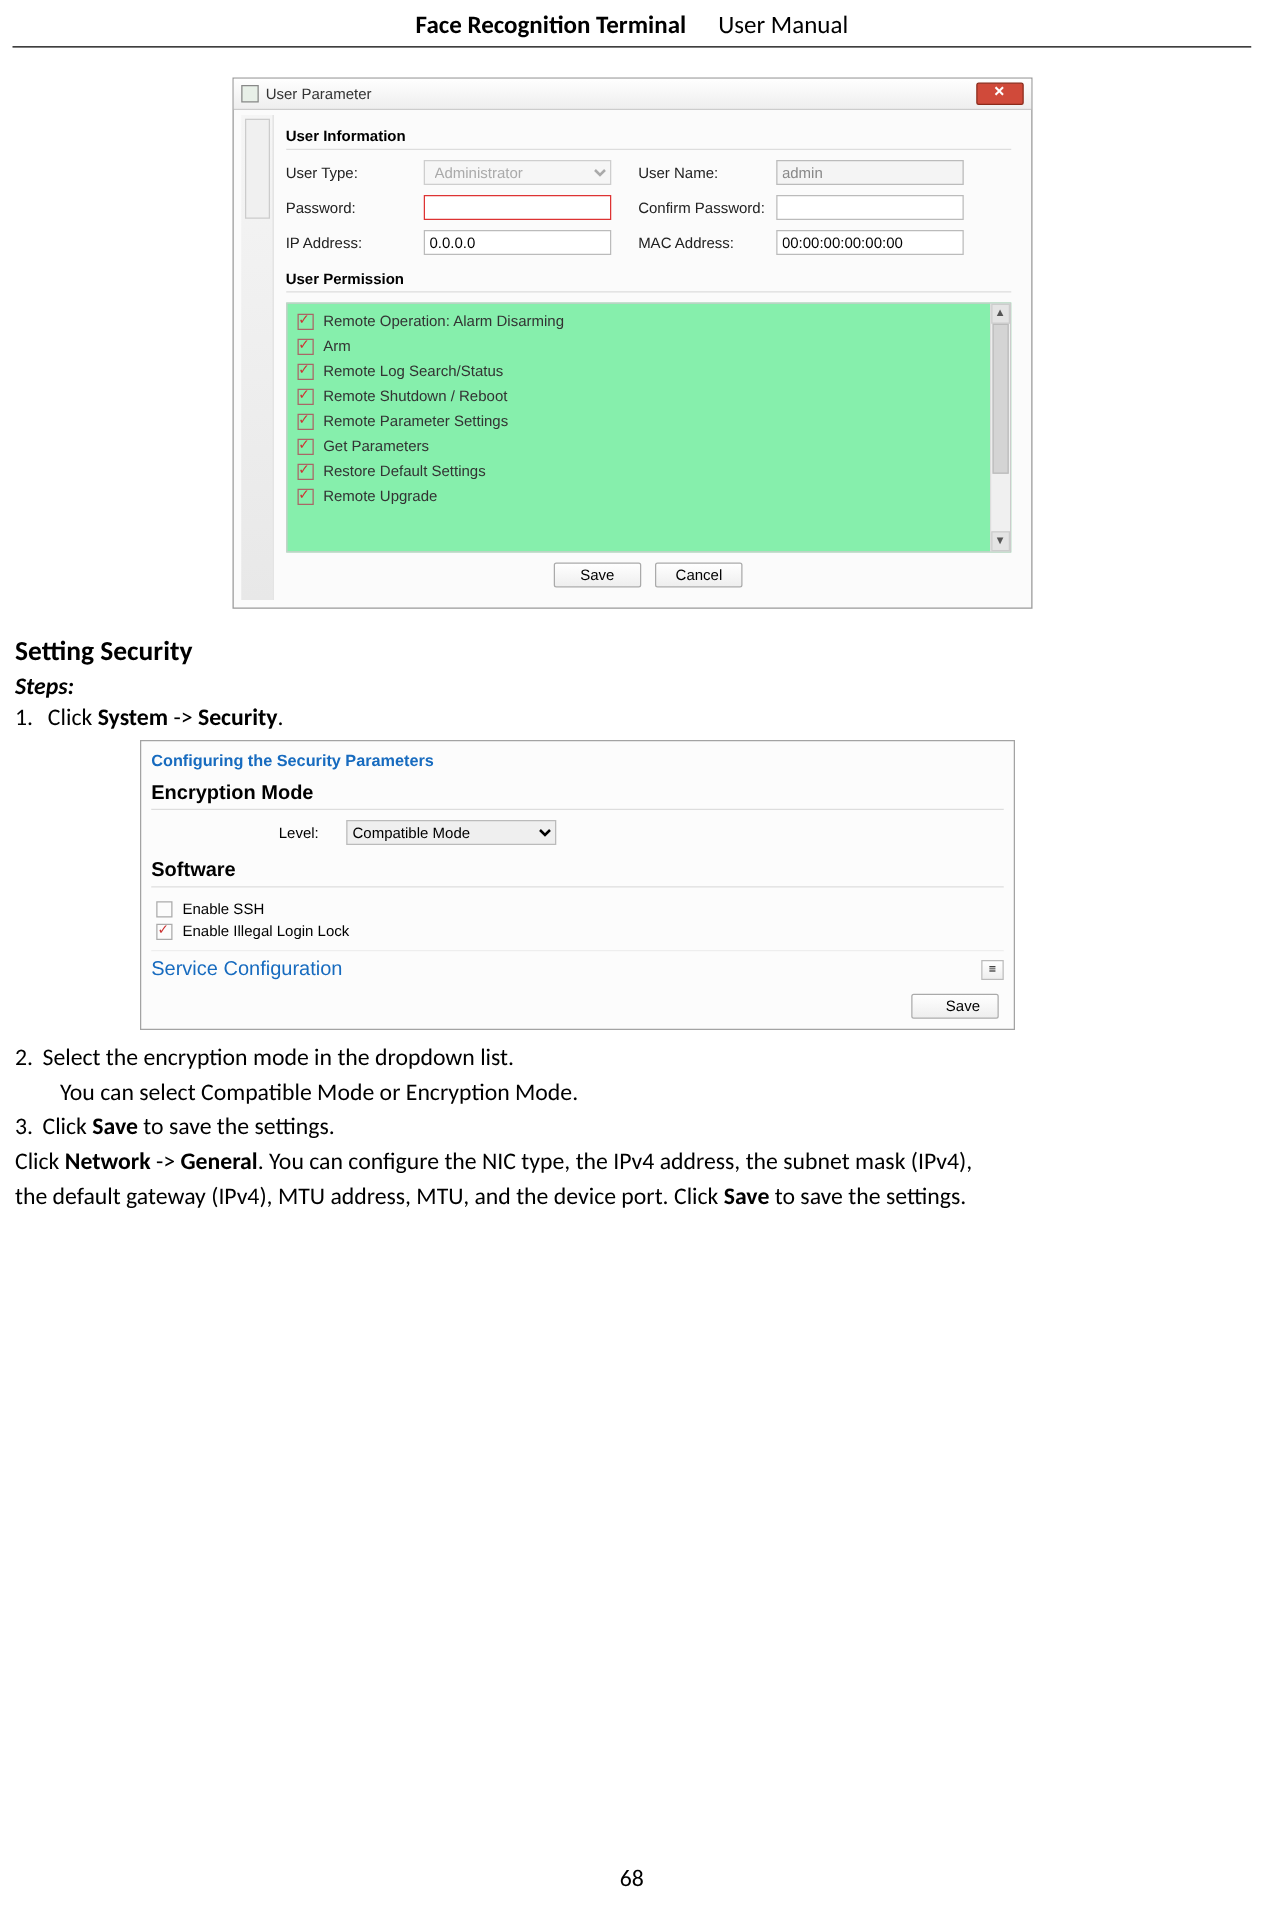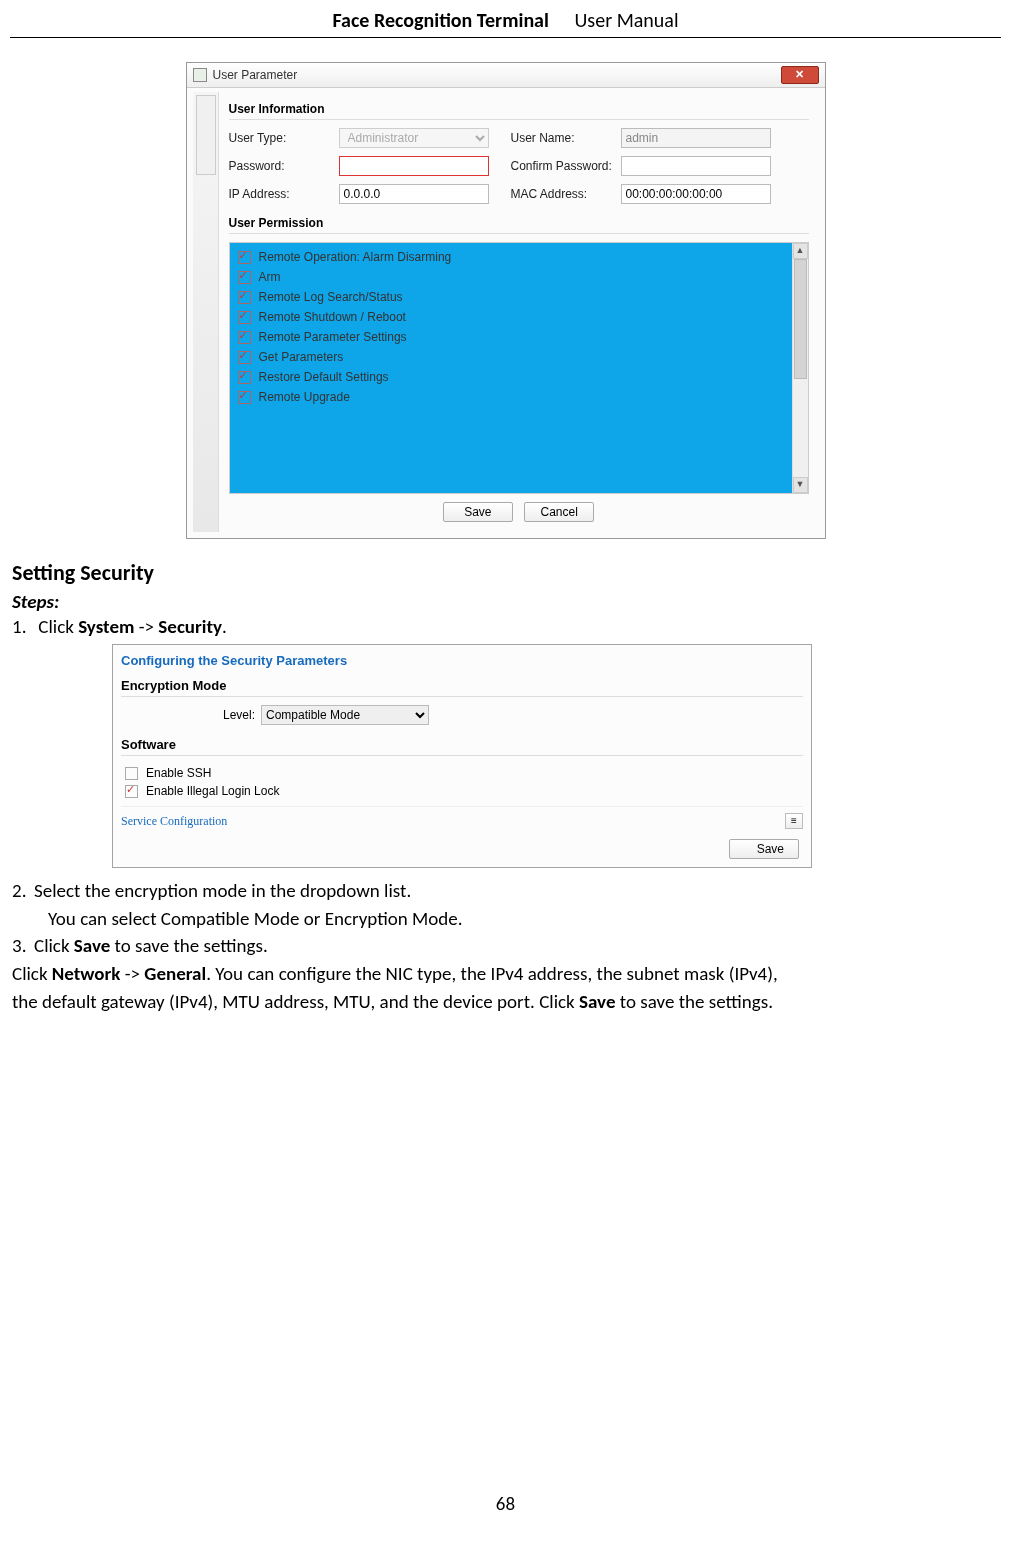--- a/index.html
+++ b/index.html
@@ -27,21 +27,21 @@
   .formrow .lbl { width: 110px; font-size: 12px; color: #222; }
   .formrow .fld { width: 150px; }
   .formrow .gap { width: 22px; }
   .formrow input[type=text], .formrow select {
     width: 150px; height: 20px; font-size: 12px; padding: 1px 4px;
     border: 1px solid #bbb; background: #fff;
   }
   .formrow input[disabled], .formrow select[disabled] { background: #f4f4f4; color: #888; }
   .formrow input.error { border: 1px solid #d33; }
 
-  .perm-box { border: 1px solid #ccc; height: 252px; position: relative; background: #0ea5e9; }
+  .perm-box { border: 1px solid #ccc; height: 200px; position: relative; background: #86efac; }
   .perm-list { position: absolute; inset: 0 16px 0 0; overflow: hidden; padding: 4px 6px; }
   .perm-list .pitem { display: flex; align-items: center; padding: 3px 2px; font-size: 12px; color: #333; }
   .perm-list .pitem .chk { width: 13px; height: 13px; border: 1px solid #a66; margin-right: 8px; position: relative; }
   .perm-list .pitem .chk::after { content: "✓"; color: #c33; font-size: 11px; position: absolute; top: -3px; left: 0; }
   .scrollbar { position: absolute; right: 0; top: 0; bottom: 0; width: 16px; background: #f0f0f0; border-left: 1px solid #ddd; }
   .scrollbar .arrow { height: 16px; background: #e4e4e4; border: 1px solid #ccc; font-size: 9px; text-align: center; line-height: 13px; color: #555; }
   .scrollbar .track { position: absolute; top: 16px; bottom: 16px; left: 0; right: 0; }
   .scrollbar .thumb { position: absolute; left: 1px; right: 1px; top: 0; height: 120px; background: #d4d4d4; border: 1px solid #bbb; }
   .scrollbar .arrow.down { position: absolute; bottom: 0; left:0; right:0; }
 
@@ -49,29 +49,29 @@
   .btn { display: inline-block; min-width: 70px; padding: 2px 14px; font-size: 12px; border: 1px solid #aaa; background: linear-gradient(#fff,#eee); border-radius: 2px; margin: 0 4px; }
 
   .doc { padding: 0 2px; }
   .h2 { font-size: 22px; font-weight: bold; margin: 12px 0 4px 0; }
   .h3 { font-size: 19px; font-weight: bold; font-style: italic; margin: 2px 0 2px 0; }
   .stepline { font-size: 19px; margin: 1px 0 6px 0; }
   .ol-num { display: inline-block; width: 22px; }
 
   .dialog2 { width: 700px; margin: 0 0 10px 100px; border: 1px solid #a3a3a3; background: #fcfcfc; font-family: Tahoma, Arial, sans-serif; font-size: 12px; padding: 6px 8px 8px 8px; }
   .dialog2 .title2 { color: #176bbf; font-weight: bold; font-size: 13px; padding: 2px 0 8px 0; }
-  .dialog2 .sec-head { font-weight: bold; font-size: 13px; border-bottom: 1px solid #ddd; padding: 2px 0 3px 0; margin-bottom: 8px; }
-  .dialog2 .lvlrow { display: flex; align-items: center; padding: 0 0 10px 90px; }
+  .dialog2 .sec-head { font-weight: bold; font-size: 16px; border-bottom: 1px solid #ddd; padding: 2px 0 3px 0; margin-bottom: 8px; }
+  .dialog2 .lvlrow { display: flex; align-items: center; padding: 0 0 10px 90px; gap: 16px; }
   .dialog2 .lvlrow .lvllbl { width: 44px; text-align: right; margin-right: 6px; }
   .dialog2 .lvlrow select { width: 168px; height: 20px; font-size: 12px; border: 1px solid #bbb; }
   .dialog2 .cbrow { padding: 2px 0 2px 4px; font-size: 12px; display: flex; align-items: center; }
   .dialog2 .cbrow .cbox { width: 13px; height: 13px; border: 1px solid #aaa; margin-right: 8px; display:inline-block; position:relative; }
   .dialog2 .cbrow .cbox.checked::after { content: "✓"; color: #c33; font-size: 11px; position: absolute; top: -3px; left: 0; }
   .dialog2 .svcrow { display: flex; align-items: center; border-top: 1px solid #eee; margin-top: 6px; padding-top: 6px; }
-  .dialog2 .svcrow .svclabel { color: #176bbf; font-size: 12px; font-family: Liberation Serif, serif; }
+  .dialog2 .svcrow .svclabel { color: #176bbf; font-size: 16px; }
   .dialog2 .svcrow .expand { margin-left: auto; width: 18px; height: 16px; border: 1px solid #bbb; background: linear-gradient(#fff,#eee); text-align: center; line-height: 13px; font-size: 10px; }
   .dialog2 .saverow { text-align: right; padding-top: 10px; }
 
   .para { font-size: 19px; line-height: 1.35; margin: 2px 0; }
   .indent { padding-left: 36px; }
 
   .page-footer { text-align: center; font-size: 19px; position: absolute; bottom: 26px; left: 0; right: 0; }
   .pagewrap { position: relative; min-height: 1541px; }
 </style>
 </head>

